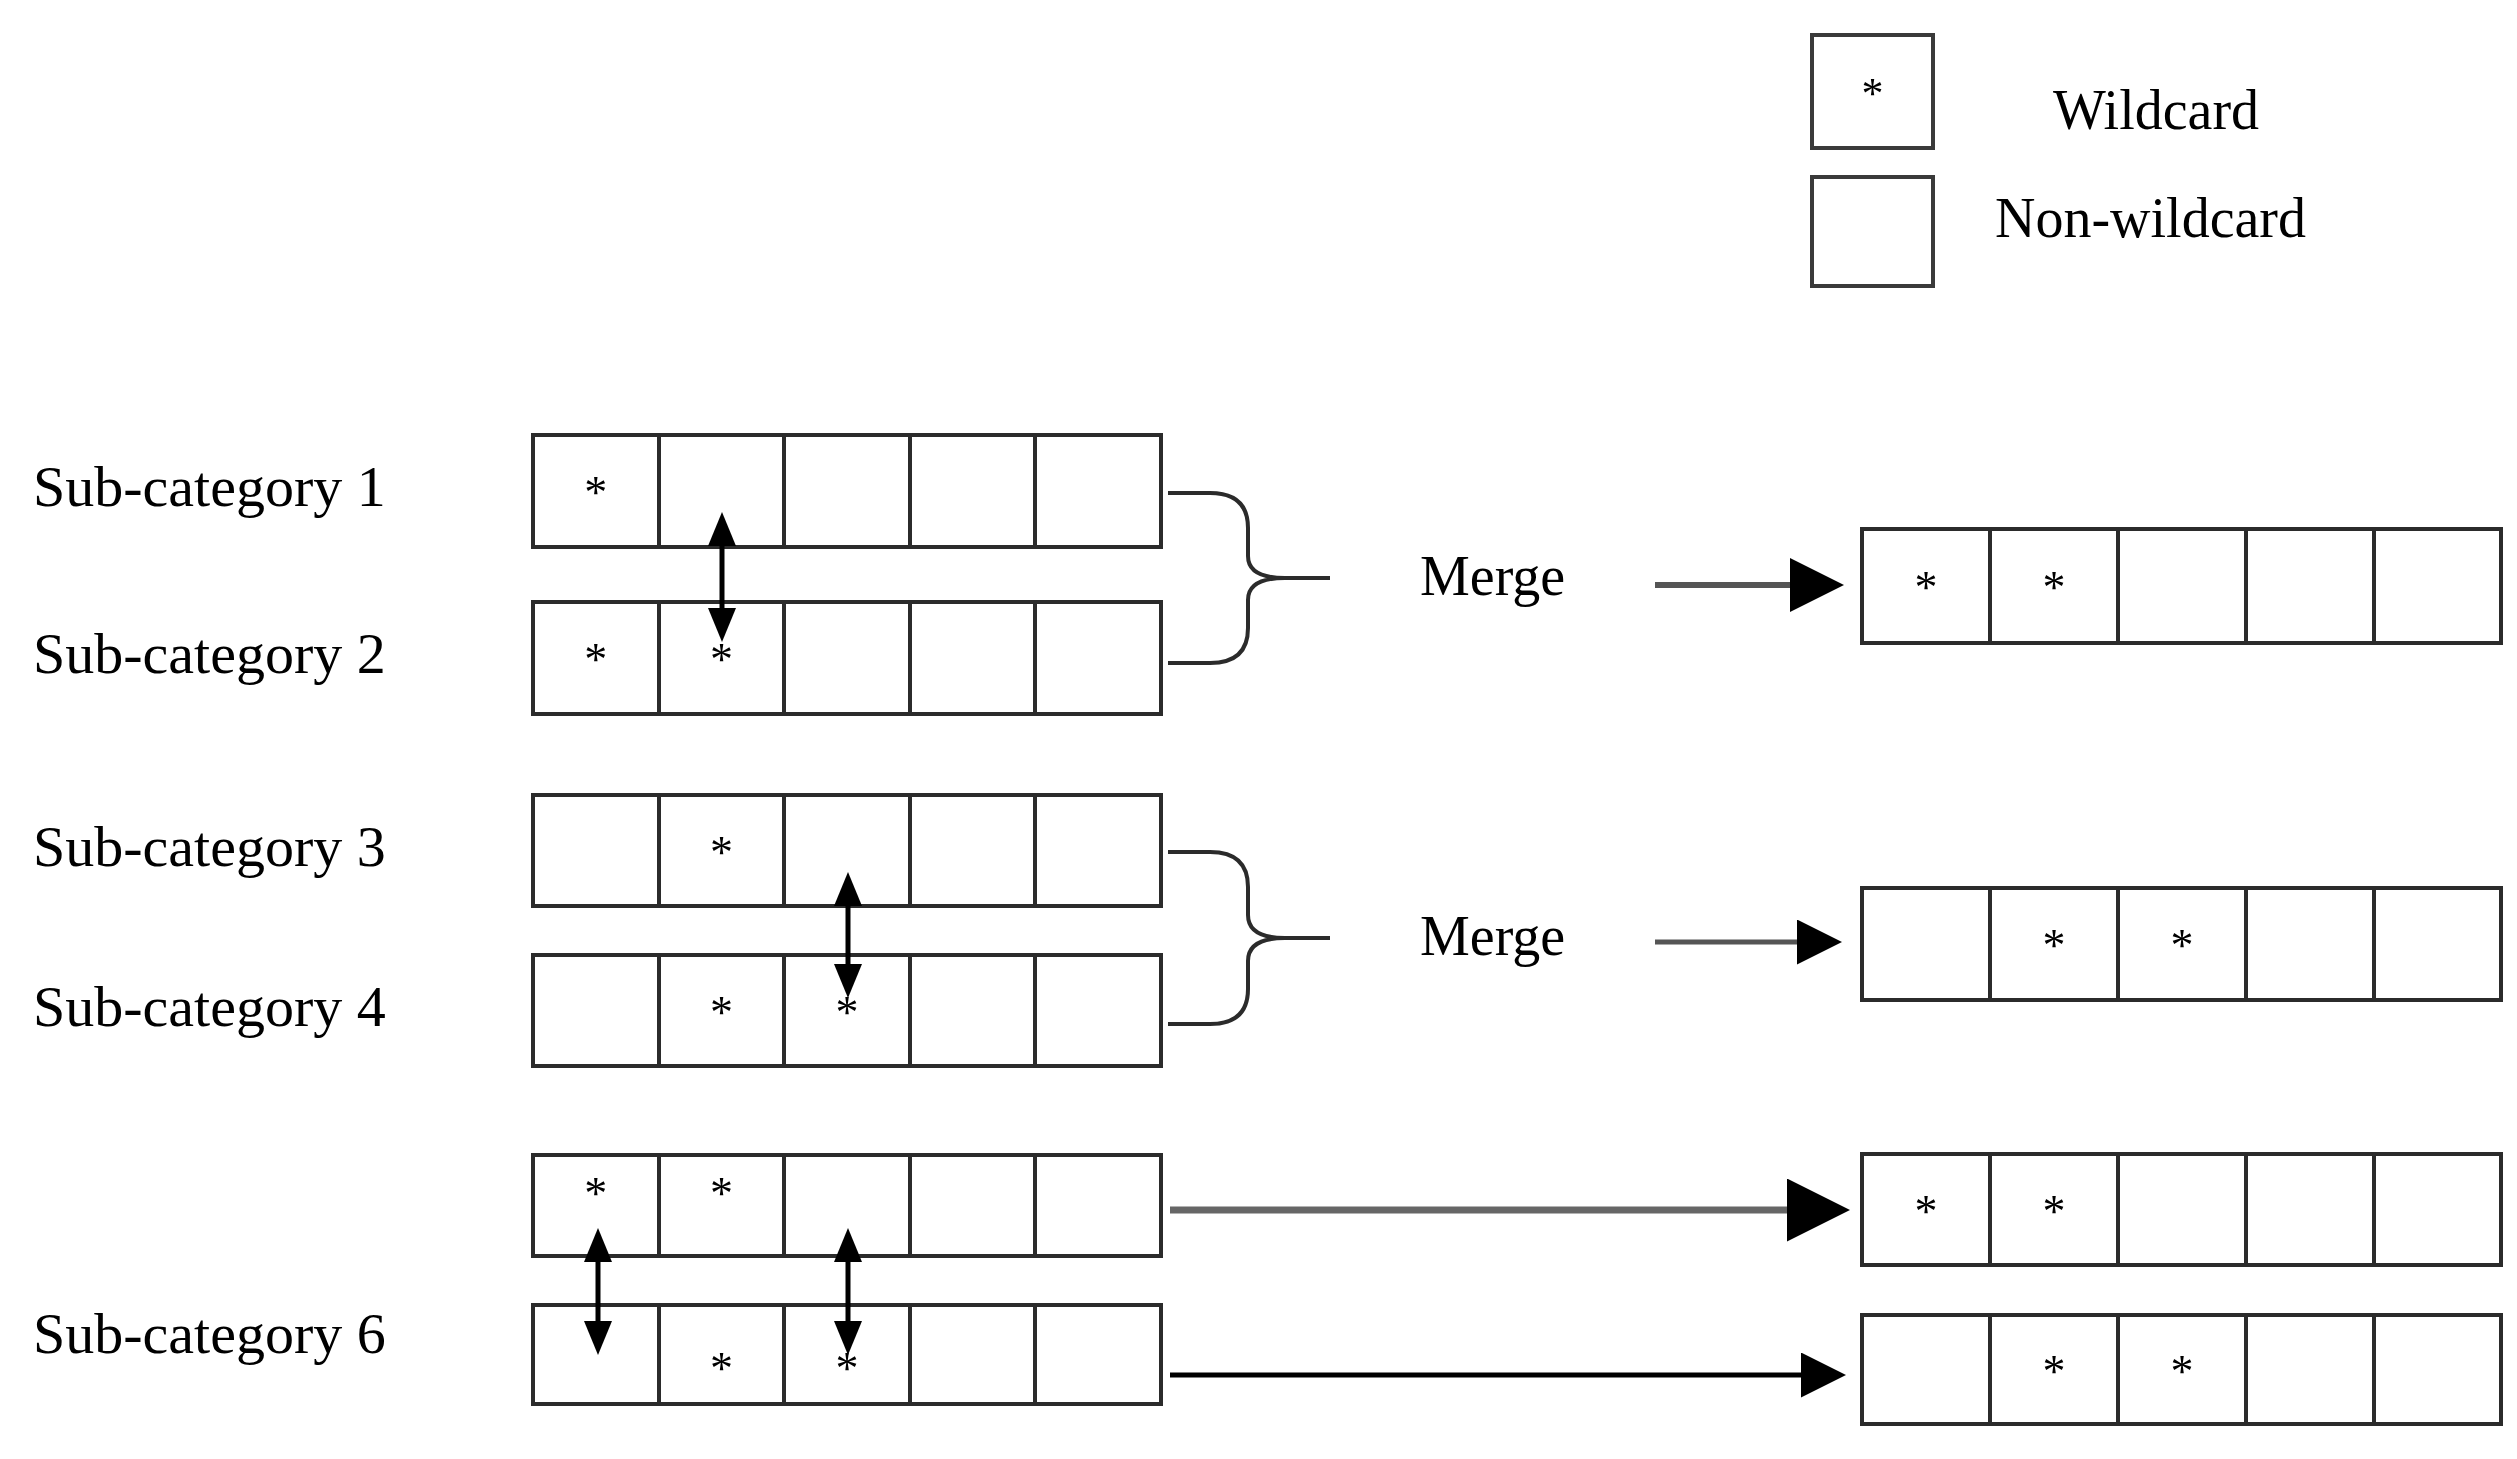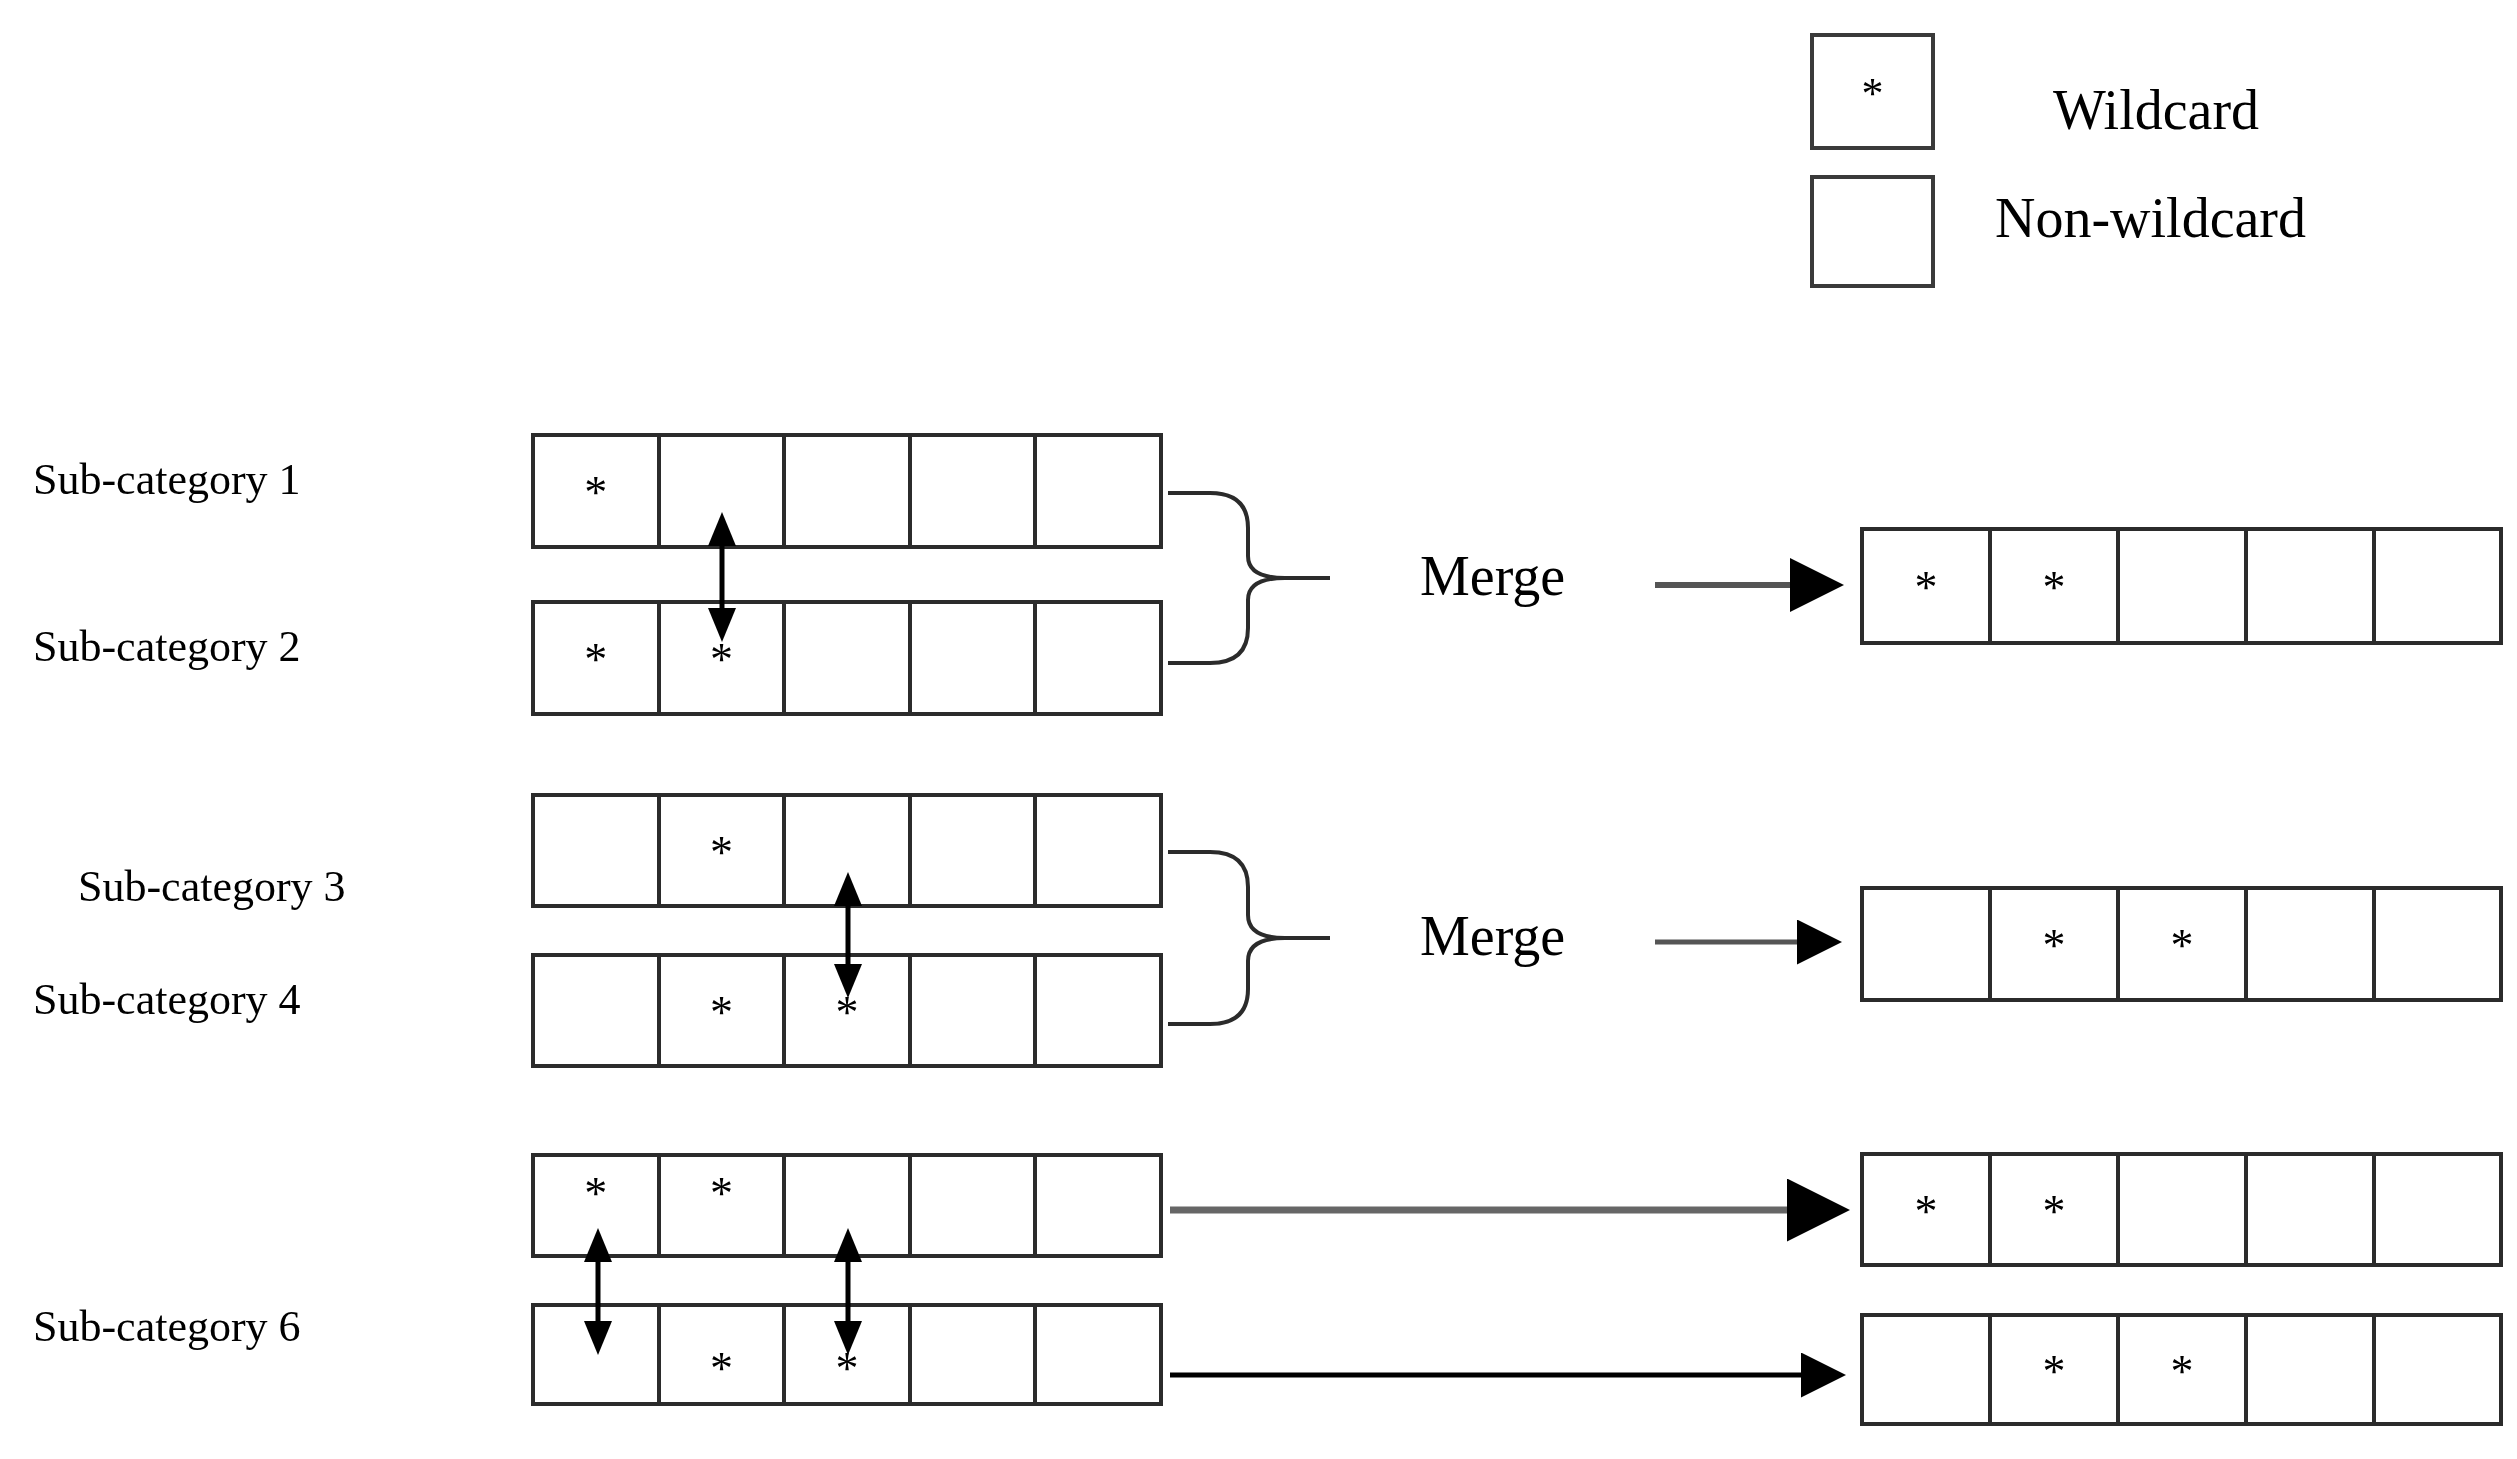--- a/index.html
+++ b/index.html
@@ -51,21 +51,21 @@
     color:#000;
     font-family:"Liberation Serif","DejaVu Serif",serif;
     display:block;
     transform:translateY(2px);
   }
   .star.empty{visibility:hidden;}
 
   
   .rowlabel{
     position:absolute;
-    font-size:44px;
+    font-size:58px;
     color:#000;
     white-space:nowrap;
     line-height:1;
   }
 
   
   .mergelabel{
     position:absolute;
     font-size:56px;
     color:#000;
@@ -142,21 +142,21 @@
       <span class="star empty"></span>
       </div>
     <div class="cell" style="width:128px;">
       <span class="star empty"></span>
       </div>
     <div class="cell" style="width:123px;">
       <span class="star empty"></span>
       </div>
   </div>
 
-  <div class="rowlabel" style="left:33px;top:865px;margin-left:45px;">Sub-category 3</div>
+  <div class="rowlabel" style="left:33px;top:818px;">Sub-category 3</div>
   <div class="cellrow" style="left:531px;top:793px;width:632px;height:115px;">
     <div class="cell" style="width:126px;">
       <span class="star empty"></span>
       </div>
     <div class="cell" style="width:126px;">
       <span class="star">*</span>
       </div>
     <div class="cell" style="width:126px;">
       <span class="star empty"></span>
       </div>

